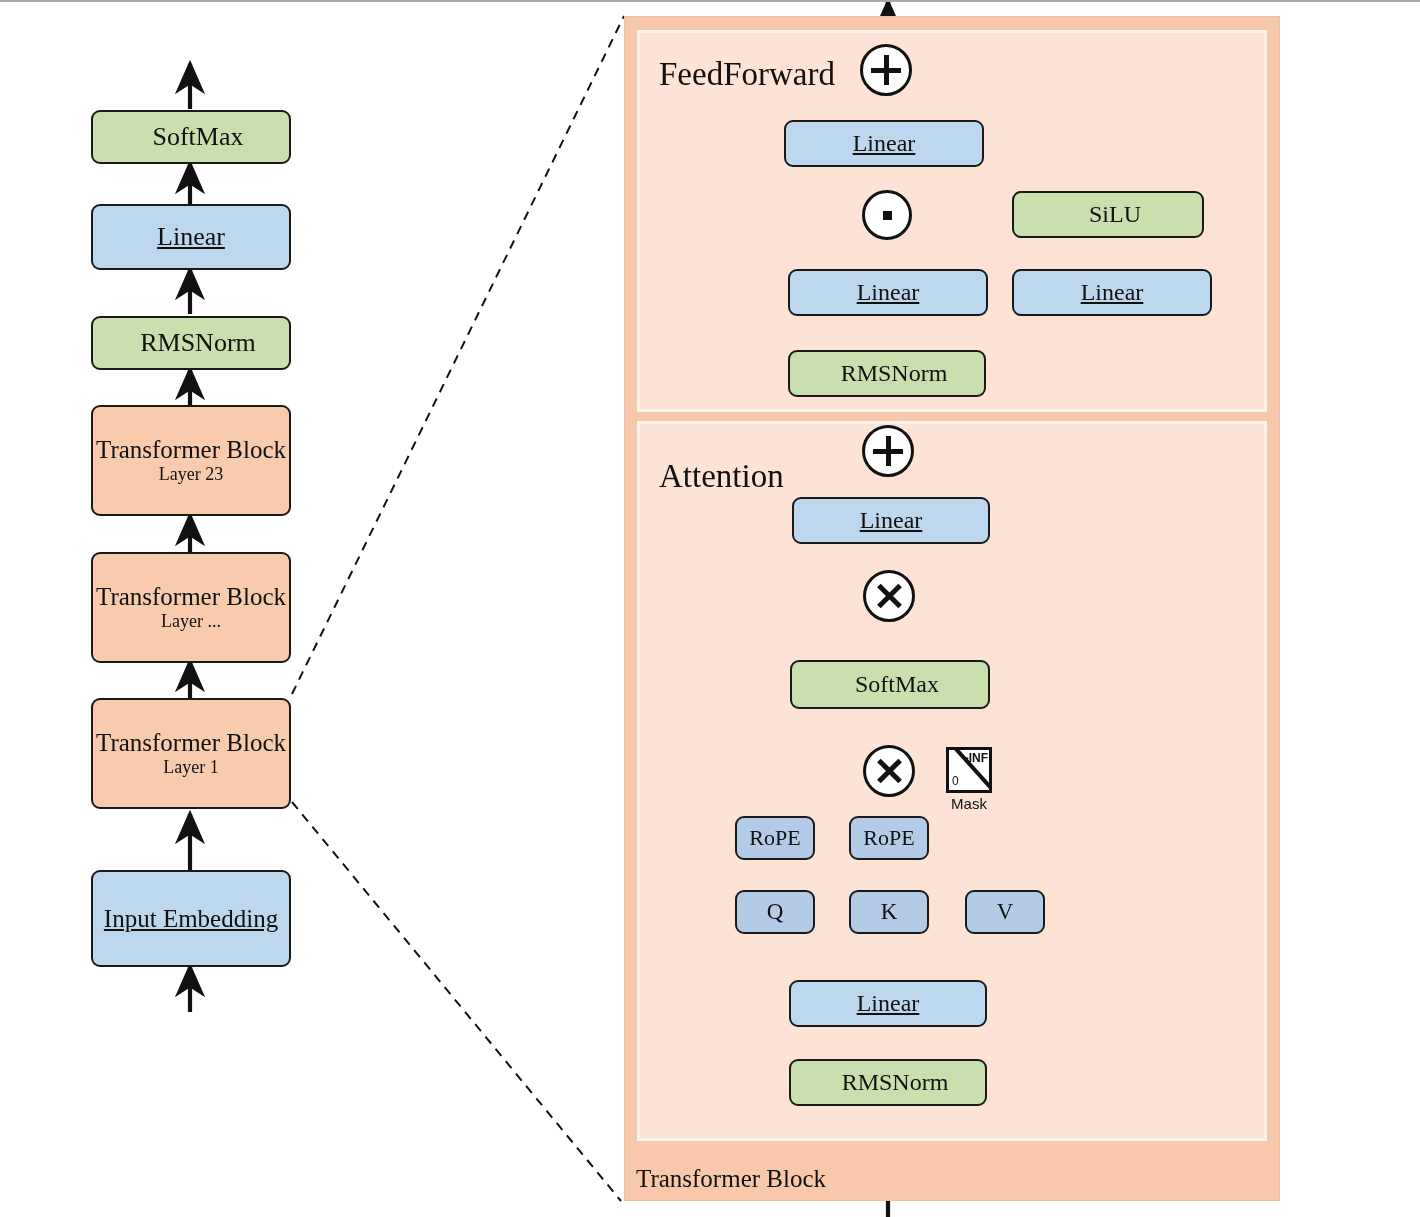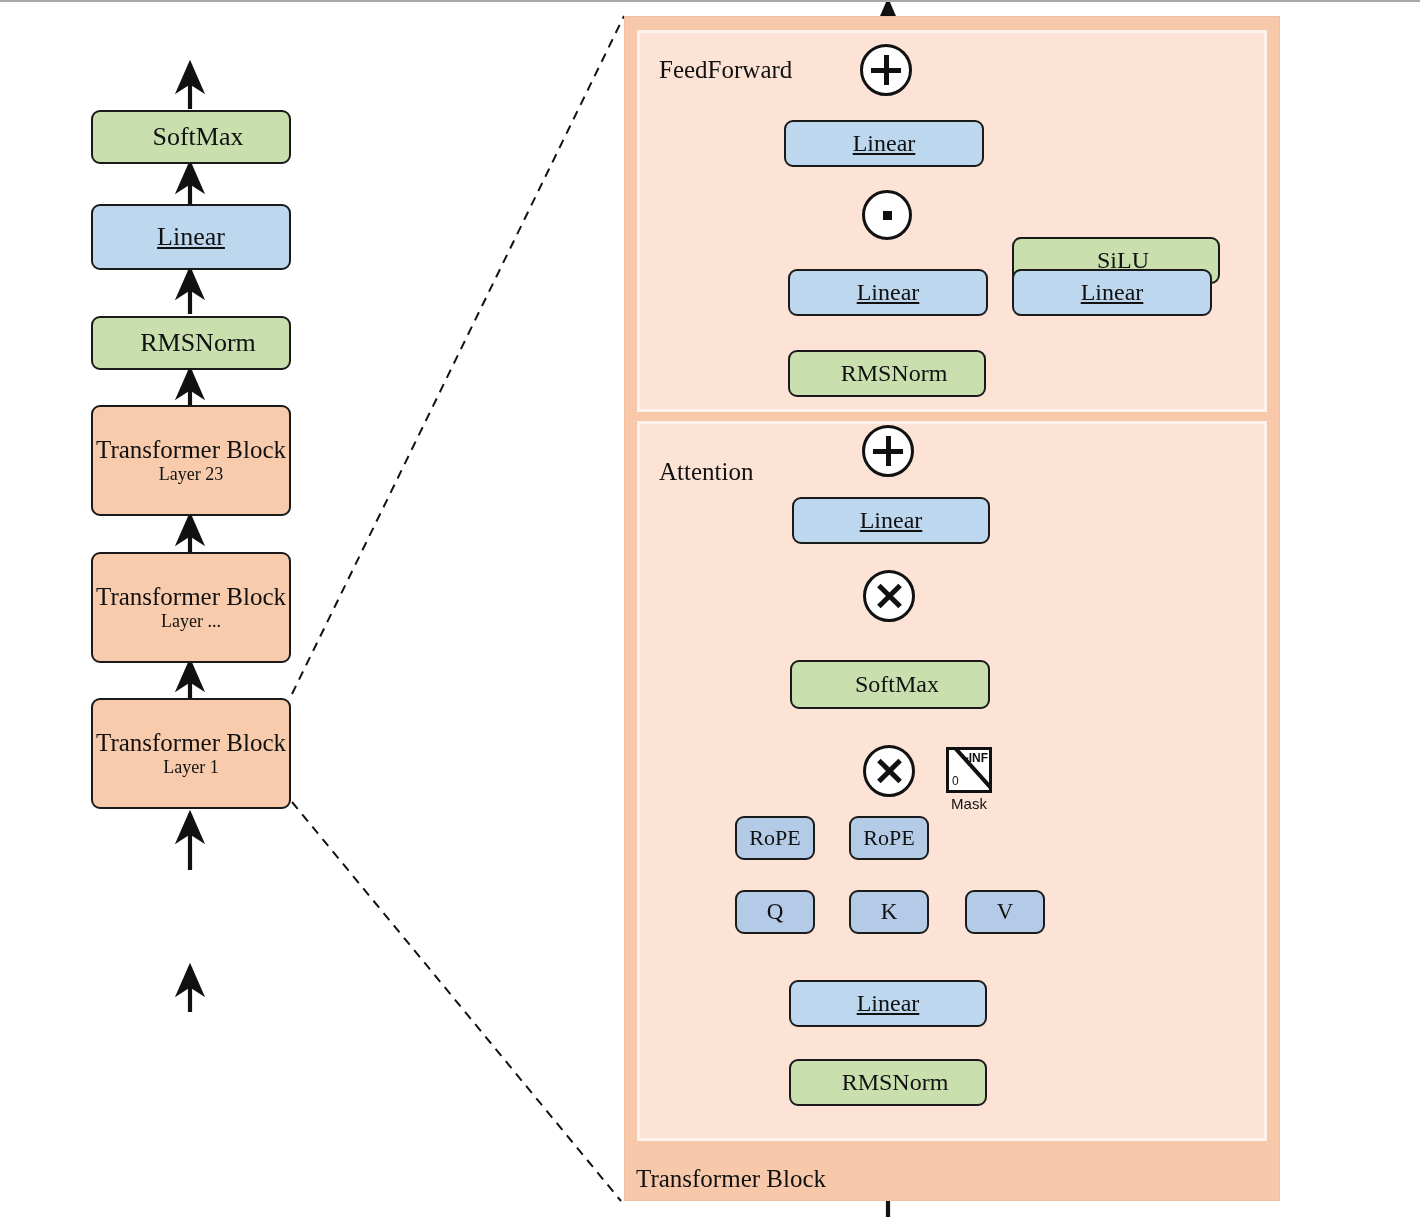--- a/index.html
+++ b/index.html
@@ -60,21 +60,21 @@
   }
   .panel{
     position:absolute;
     box-sizing:border-box;
     background:#fce3d6;
     border:3px solid #fdf2ec;
     z-index:2;
   }
   .panel-label{
     position:absolute;
-    font-size:25px;
+    font-size:33px;
     color:#111111;
     z-index:5;
     white-space:nowrap;
   }
   .block-label{
     position:absolute;
     font-size:25px;
     color:#111111;
     z-index:5;
     white-space:nowrap;
@@ -252,20 +252,23 @@
   <div class="node peach" style="left:91px; top:550px; width:200px; height:111px;">
     <span class="f25">Transformer Block</span>
     <span class="sub">Layer ...</span>
   </div>
 
   <div class="node peach" style="left:91px; top:696px; width:200px; height:111px;">
     <span class="f25">Transformer Block</span>
     <span class="sub">Layer 1</span>
   </div>
 
+  <div class="node blue" style="left:91px; top:868px; width:200px; height:97px;">
+    <span class="f25">Input Embedding</span>
+  </div>
 
   <div class="outer-block" style="left:624px; top:14px; width:656px; height:1185px;"></div>
 
   <div class="block-label" style="left:636px; top:1163px;">Transformer Block</div>
 
   <div class="panel" style="left:637px; top:28px; width:630px; height:382px;"></div>
   <div class="panel-label" style="left:659px; top:54px;">FeedForward</div>
 
   <div class="panel" style="left:637px; top:419px; width:630px; height:720px;"></div>
   <div class="panel-label" style="left:659px; top:456px;">Attention</div>
@@ -276,21 +279,21 @@
   </div>
 
   <div class="node blue" style="left:784px; top:118px; width:200px; height:47px;">
     <span class="f24">Linear</span>
   </div>
 
   <div class="op op-dot" style="left:862px; top:188px; width:50px; height:50px;">
     <span class="bar sq"></span>
   </div>
 
-  <div class="node green" style="left:1012px; top:189px; width:208px; height:47px;margin-top:46px;">
+  <div class="node green" style="left:1012px; top:189px; width:192px; height:47px;">
     <span class="f24">SiLU</span>
   </div>
 
   <div class="node blue" style="left:788px; top:267px; width:200px; height:47px;">
     <span class="f24">Linear</span>
   </div>
 
   <div class="node blue" style="left:1012px; top:267px; width:200px; height:47px;">
     <span class="f24">Linear</span>
   </div>

